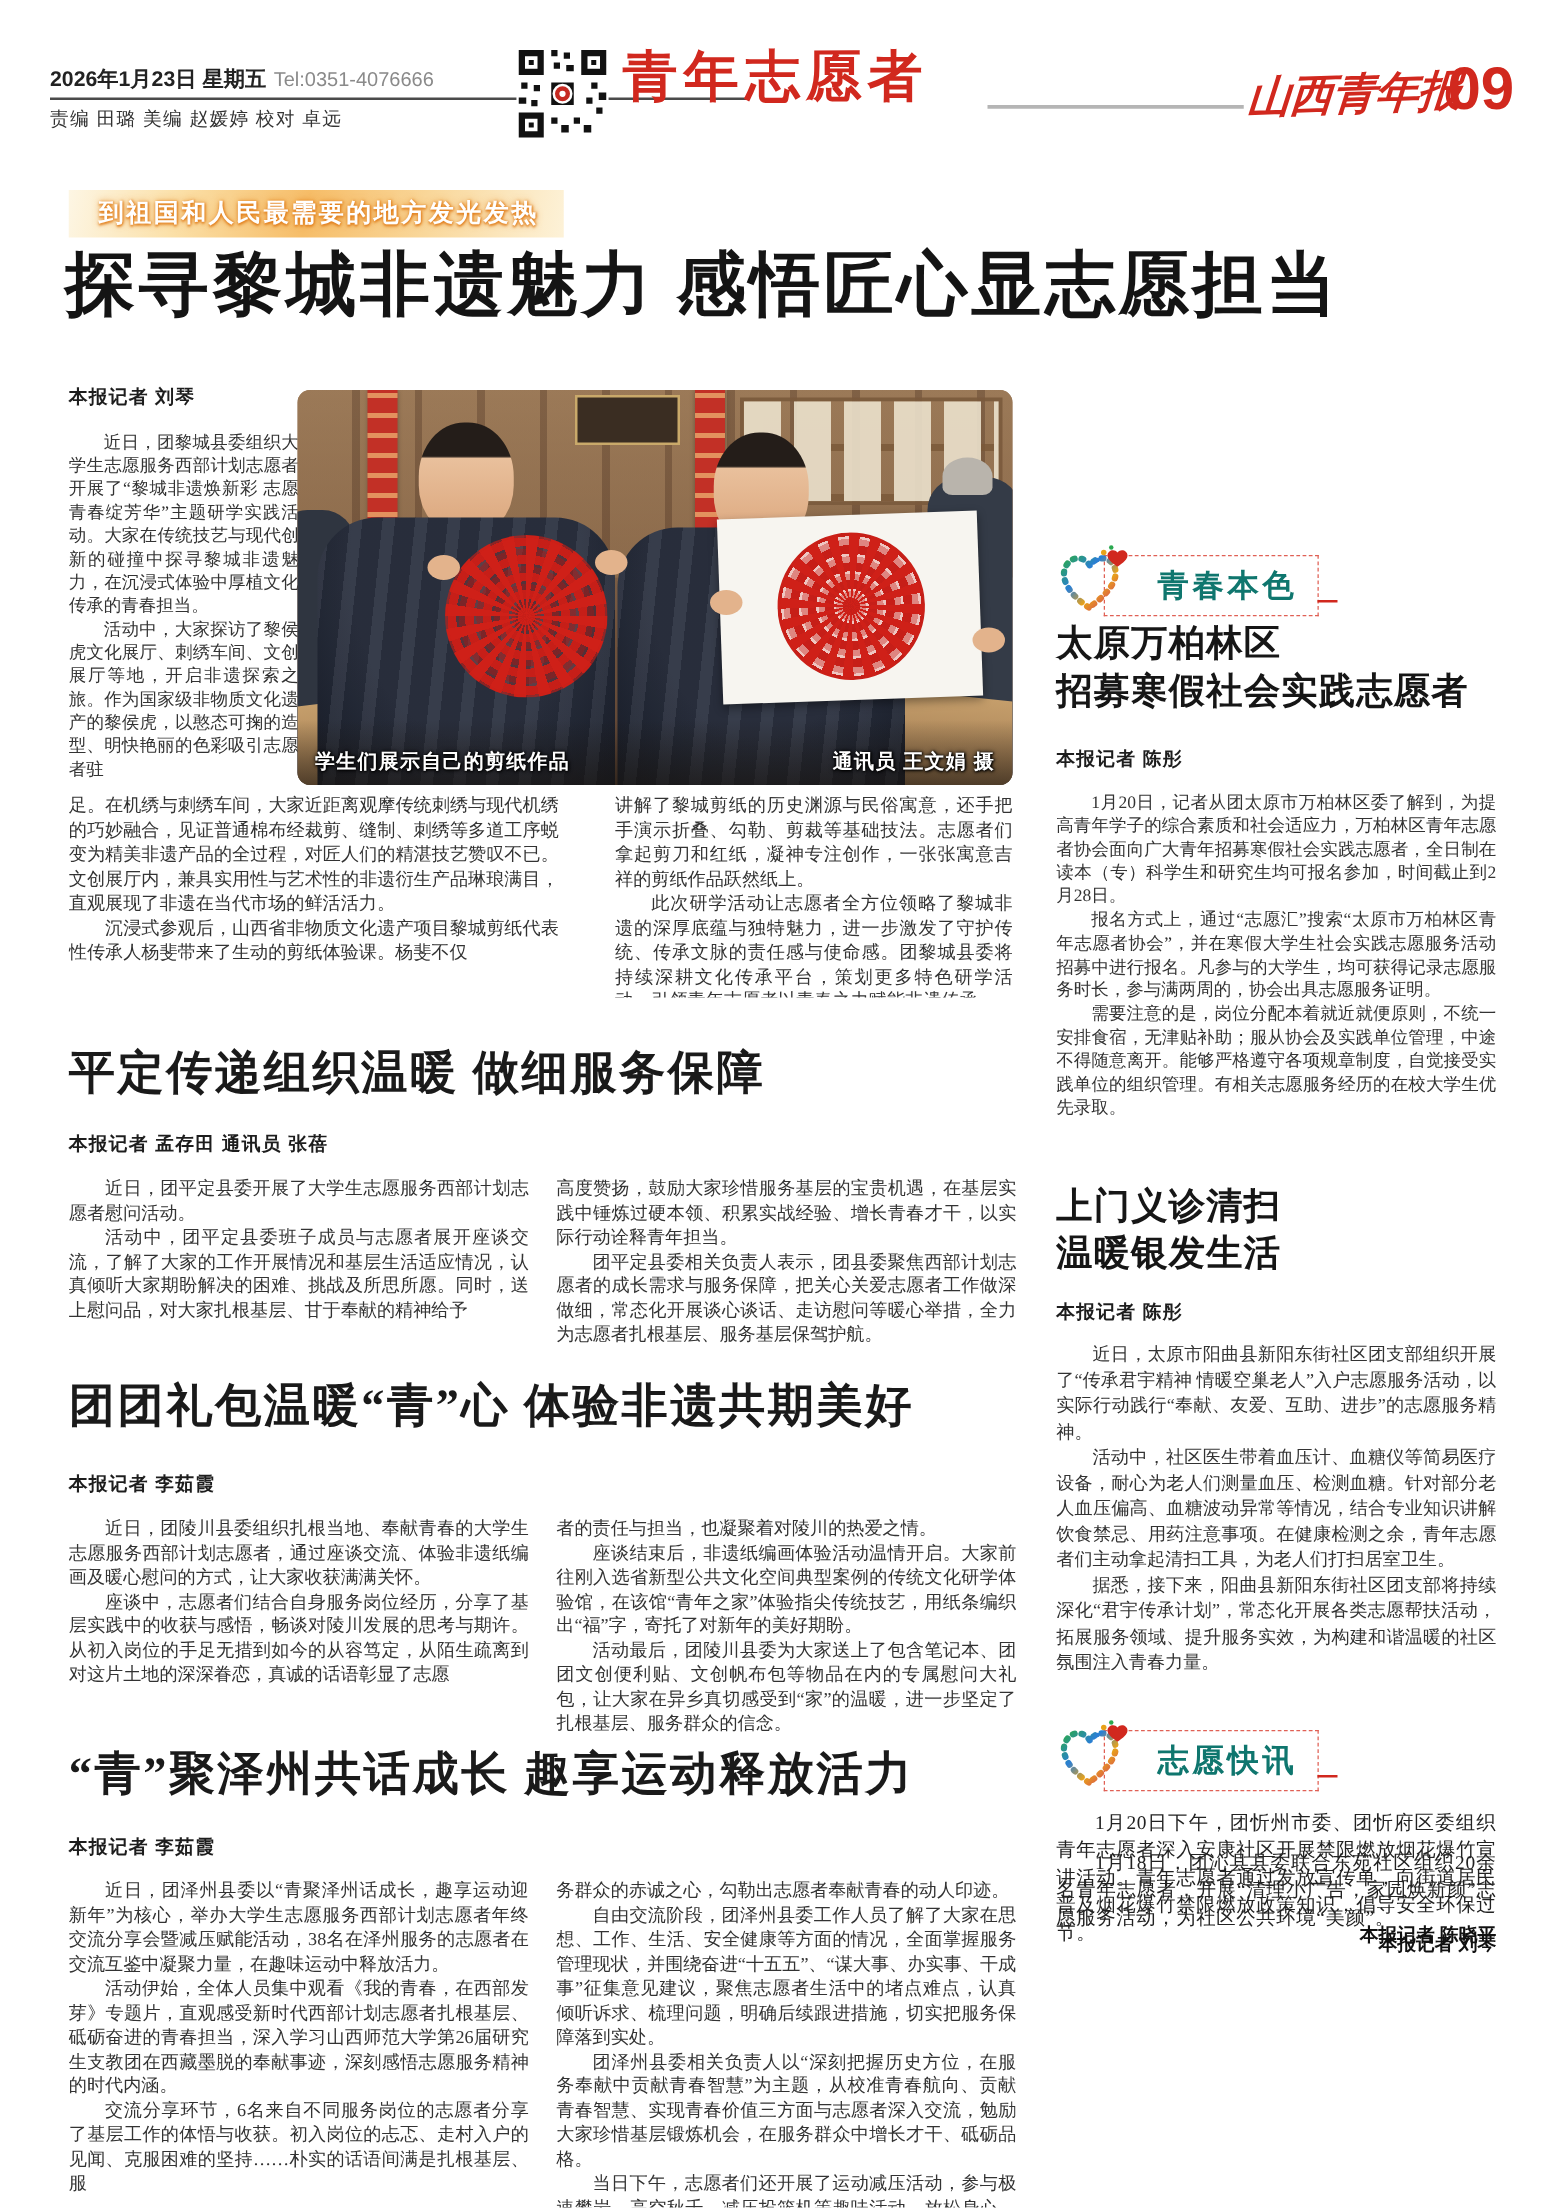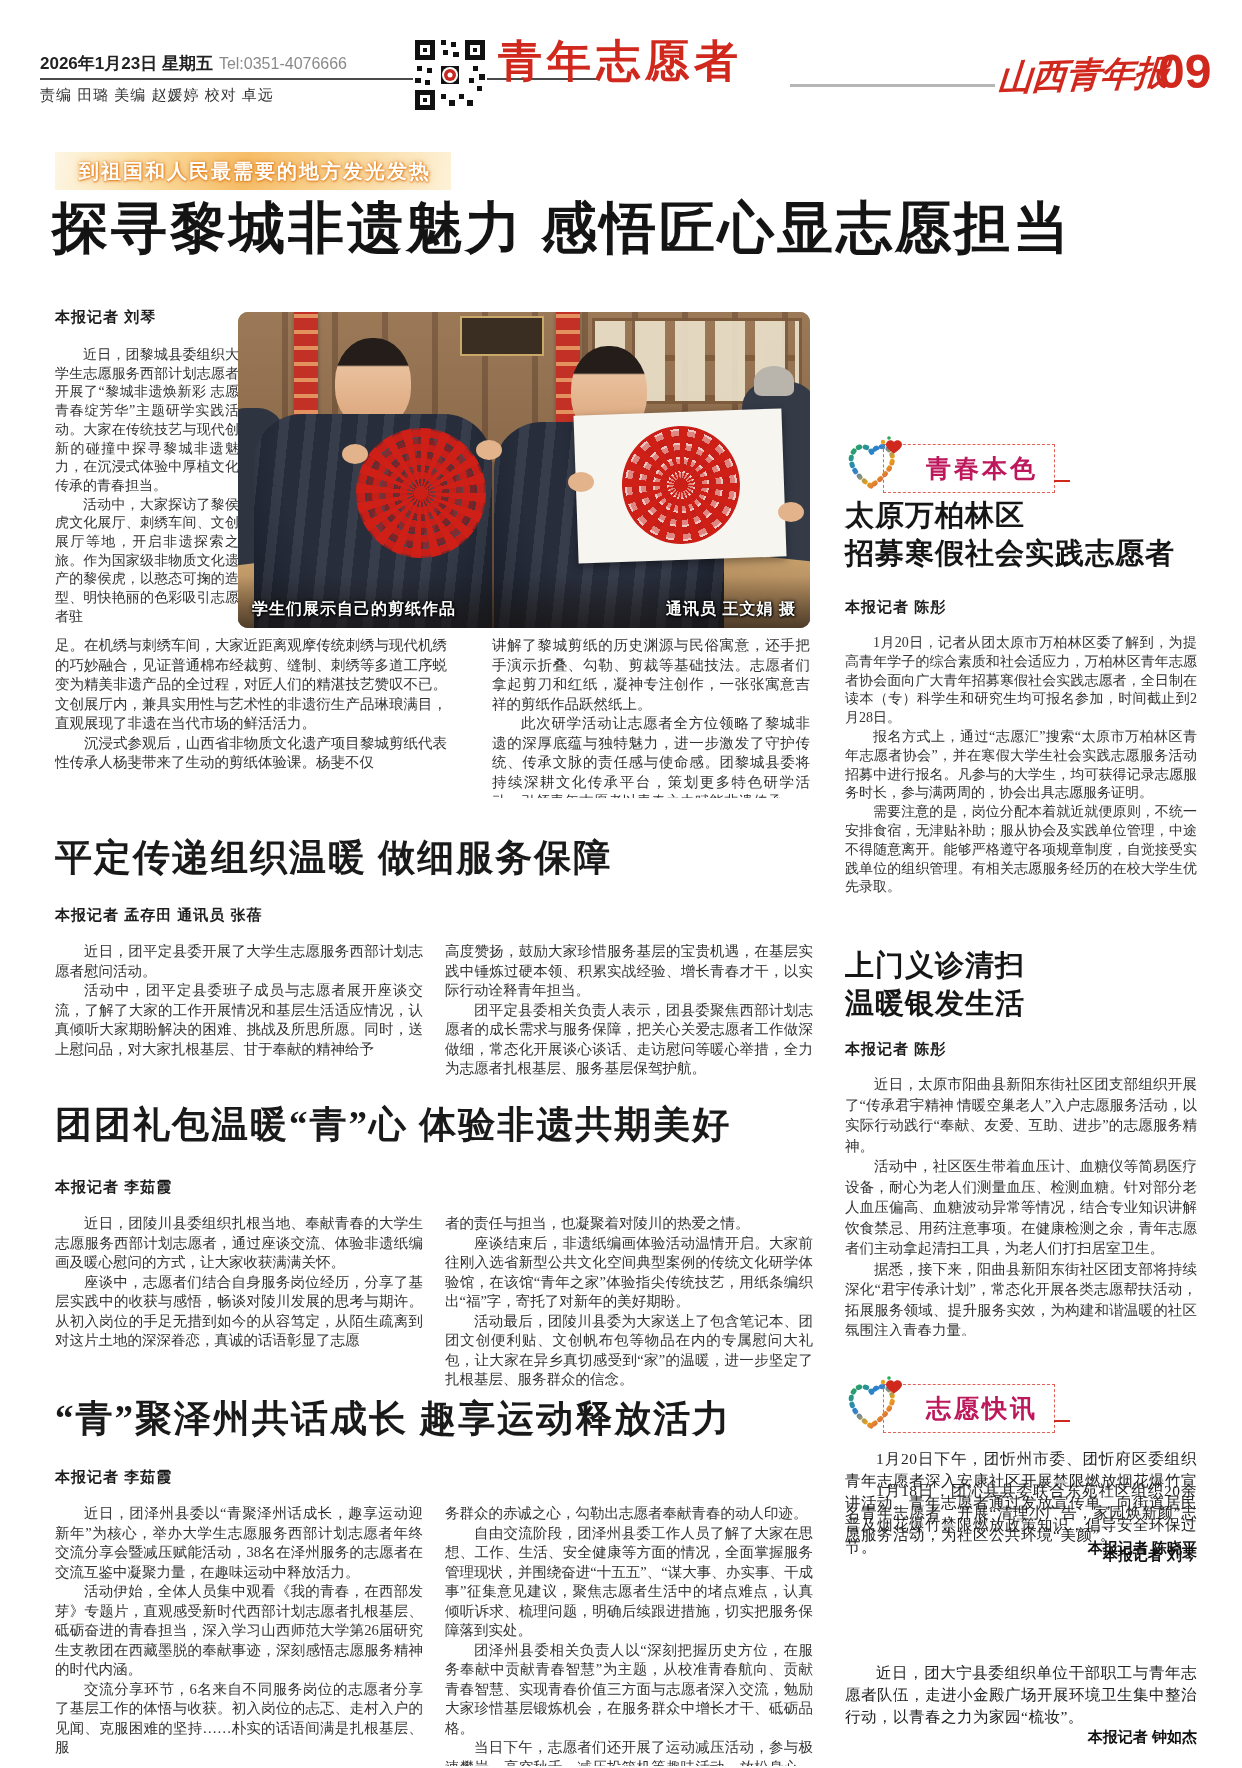--- a/index.html
+++ b/index.html
@@ -86,21 +86,21 @@
   .ph-paper { position:absolute; left:338px; top:100px; width:208px; height:148px; background:#f7f5f0; transform:rotate(-2deg);
     box-shadow:0 3px 8px rgba(0,0,0,.4); z-index:4; }
   .cut-r { position:relative; left:46px; top:14px; width:118px; height:118px; }
   .ph-shade { position:absolute; left:0; right:0; bottom:0; height:52px; background:linear-gradient(rgba(0,0,0,0), rgba(25,20,15,.6)); z-index:7; }
   .ph-cap { position:absolute; left:14px; bottom:8px; z-index:8; color:#fff; font-family:"Liberation Sans","DejaVu Sans",sans-serif;
     font-weight:bold; font-size:16px; letter-spacing:1px; text-shadow:0 1px 2px #000, 1px 0 2px #000, 0 0 4px rgba(0,0,0,.8); }
   .ph-credit { left:auto; right:14px; }
   
   .badge { position:absolute; left:845px; width:280px; height:58px; }
   .badge-heart { position:absolute; left:0; top:-2px; z-index:2; }
-  .badge-box { position:absolute; left:38px; top:6px; border:1px dashed #e06055; color:#be185d;
+  .badge-box { position:absolute; left:38px; top:6px; border:1px dashed #e06055; color:#0f766e;
     font-weight:900; font-size:25px; letter-spacing:3px; padding:7px 16px 7px 42px; white-space:nowrap; }
   .badge-box::after { content:""; position:absolute; right:-16px; bottom:10px; width:16px; height:2px; background:#d1281e; }
   .sb-h { position:absolute; left:845px; font-size:29px; line-height:38px; font-weight:900; color:#161616; letter-spacing:1px; }
   .sb-body { position:absolute; left:845px; width:352px; overflow:hidden; }
   .sb-body p { font-size:14px; line-height:18.8px; }
   .sm-body p { font-size:14.5px; line-height:20.5px; }
   .quick { position:absolute; left:845px; width:352px; }
   .quick-text { font-size:15.5px; line-height:22px; text-align:justify; text-indent:2em; color:#222; letter-spacing:.5px; }
   .quick-byline { text-align:right; font-family:"Liberation Sans","DejaVu Sans",sans-serif; font-weight:bold; font-size:15px; color:#111; }
   .quick .abs-byl { position:absolute; right:0; bottom:0; }
@@ -317,18 +317,14 @@
   </div>
 
   <div class="quick" style="top:1448px;">
     <div class="quick-text">1月20日下午，团忻州市委、团忻府区委组织青年志愿者深入安康社区开展禁限燃放烟花爆竹宣讲活动。青年志愿者通过发放宣传单，向街道居民普及烟花爆竹禁限燃放政策知识，倡导安全环保过节。</div>
     <div class="quick-byline abs-byl">本报记者 陈晓平</div>
   </div>
   <div class="quick" style="top:1480px;">
     <div class="quick-text">1月18日，团沁县县委联合东苑社区组织20余名青年志愿者，开展“清理小广告，家园焕新颜”志愿服务活动，为社区公共环境“美颜”。</div>
     <div class="quick-byline">本报记者 刘琴</div>
   </div>
-  <div class="quick" style="top:1662px;">
-    <div class="quick-text">近日，团大宁县委组织单位干部职工与青年志愿者队伍，走进小金殿广场开展环境卫生集中整治行动，以青春之力为家园“梳妆”。</div>
-    <div class="quick-byline">本报记者 钟如杰</div>
-  </div>
 
 </div>
 
 </body></html>

